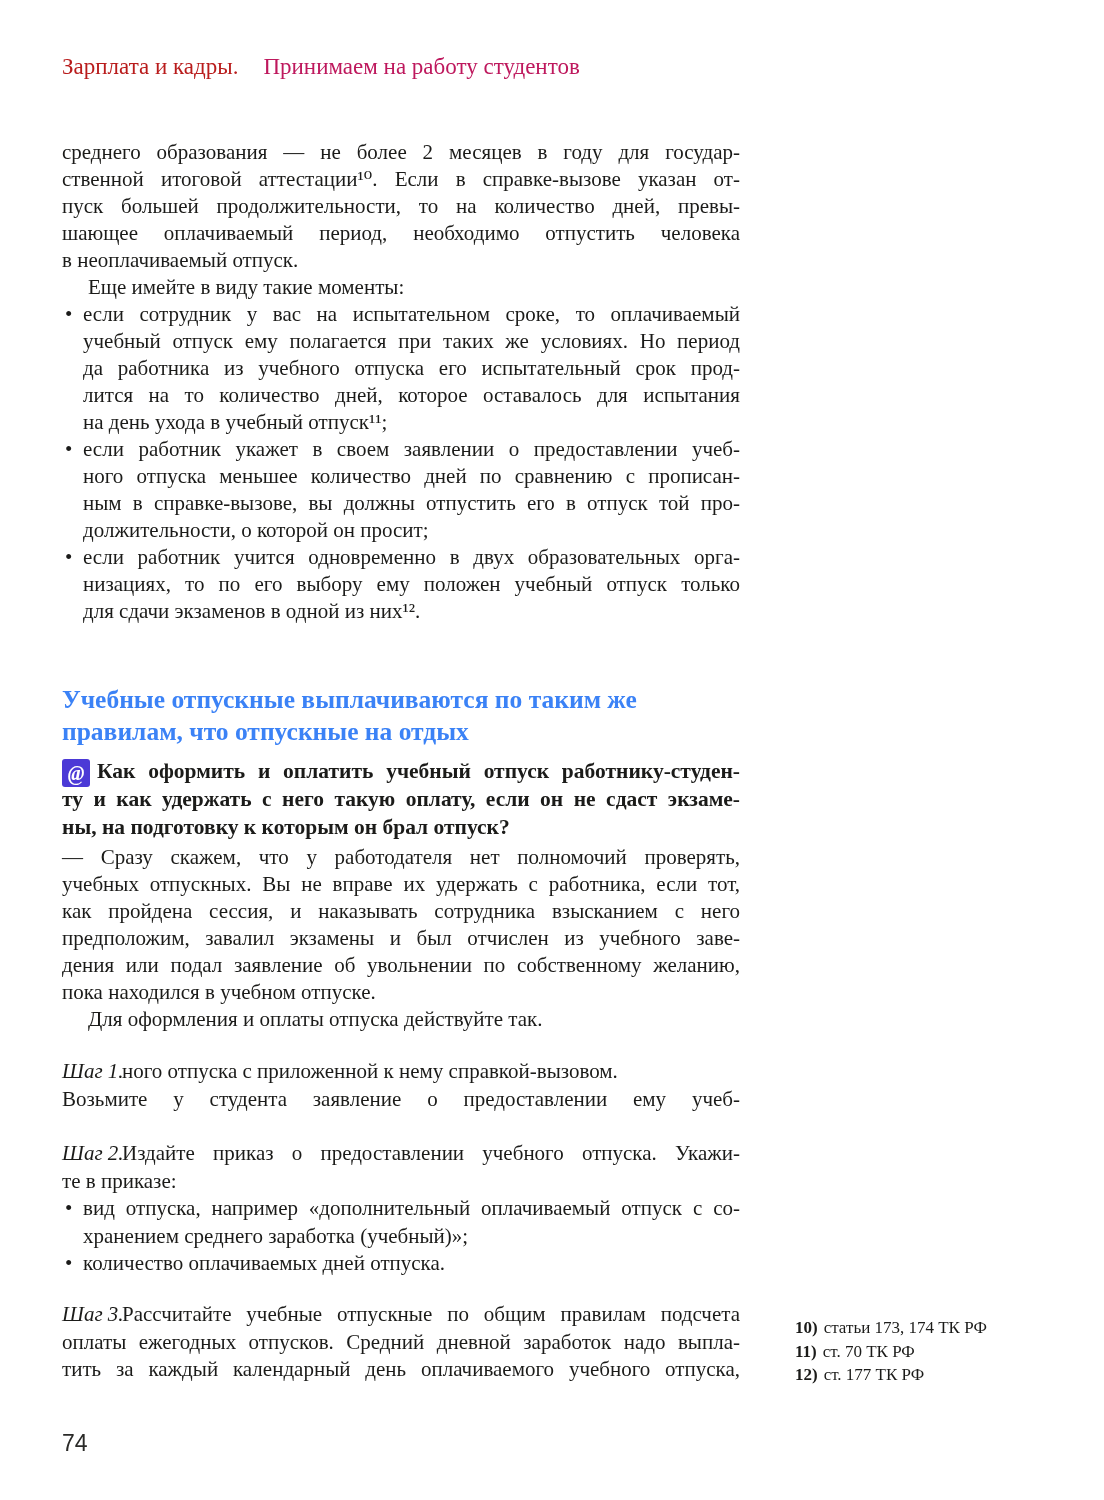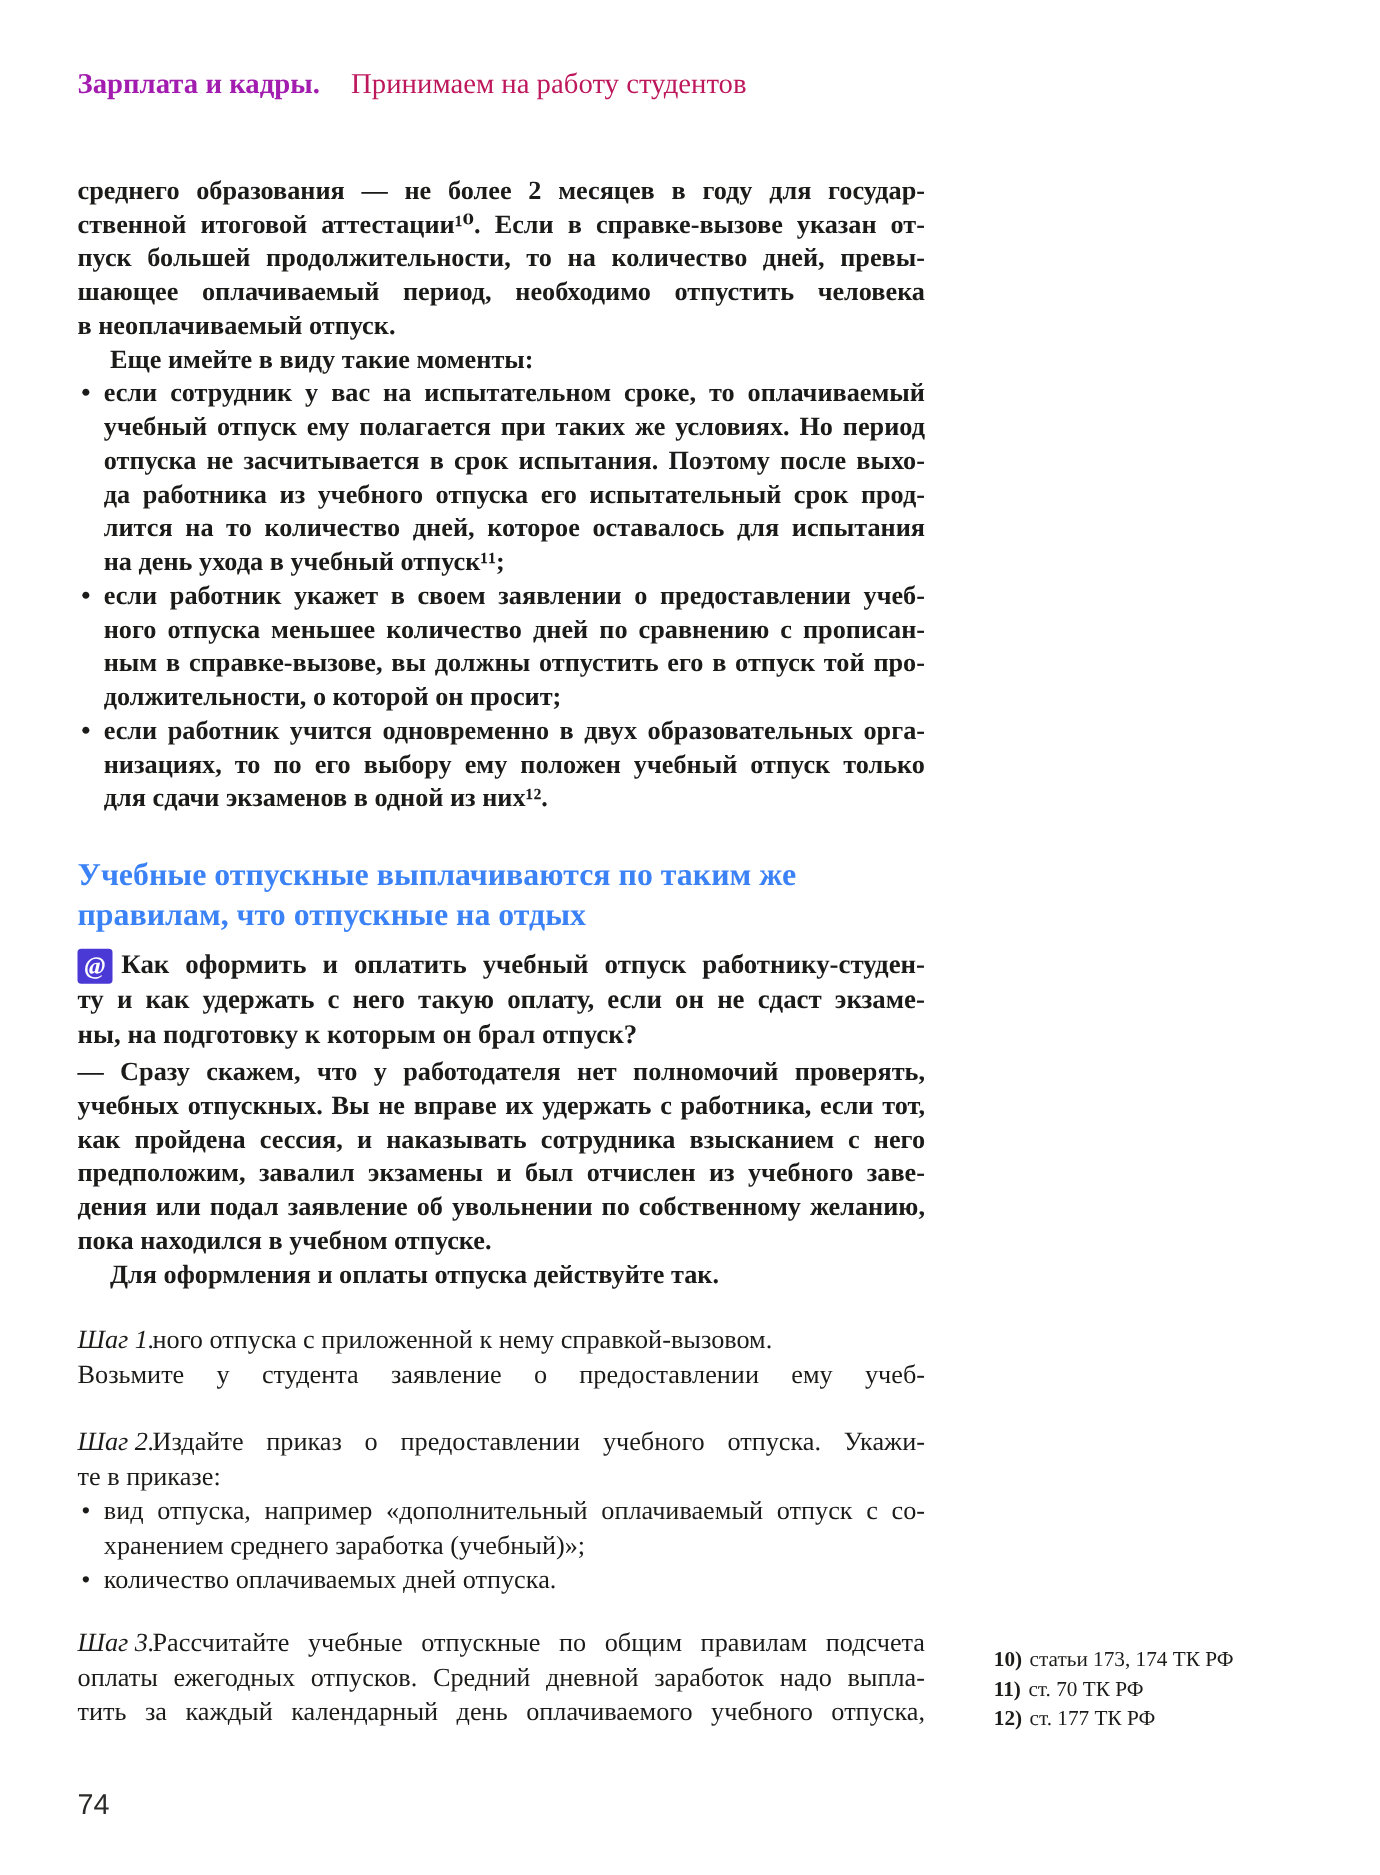--- a/index.html
+++ b/index.html
@@ -7,25 +7,25 @@
     position:relative;
     width:1104px;height:1500px;
     font-family:"Liberation Serif","DejaVu Serif",serif;
     color:#1b1b19;
     overflow:hidden;
   }
   .abs{position:absolute;}
 
   
   #header{left:62px;top:53px;font-size:23px;line-height:28px;white-space:nowrap;}
-  .brand{font-weight:bold;color:#a21caf;text-align:right;}
+  .brand{font-weight:normal;color:#b91c1c;text-align:right;}
   .subtitle{color:#be185d;margin-left:25px;}
 
   
-  .txt{font-size:21px;line-height:27px;font-weight:bold;}
+  .txt{font-size:21px;line-height:27px;}
   .tl{text-align:justify;text-align-last:justify;}
   .tl.last{text-align-last:left;}
   .no-justify .tl{text-align:left;text-align-last:left;}
   .justify-all .tl.last{text-align-last:justify;}
 
   #intro{left:62px;top:139px;width:678px;}
   .note-line{margin:0;text-indent:26px;}
 
   ul.blist{list-style:none;margin:0;padding:0;}
   ul.blist>li{position:relative;padding-left:21px;}
@@ -76,21 +76,20 @@
       <div class="tl">пуск большей продолжительности, то на количество дней, превы-</div>
       <div class="tl">шающее оплачиваемый период, необходимо отпустить человека</div>
       <div class="tl last">в неоплачиваемый отпуск.</div>
     </div>
   <p class="note-line">Еще имейте в виду такие моменты:</p>
   <ul class="blist">
     <li>
       <div>
           <div class="tl">если сотрудник у вас на испытательном сроке, то оплачиваемый</div>
           <div class="tl">учебный отпуск ему полагается при таких же условиях. Но период</div>
-          <div class="tl">отпуска не засчитывается в срок испытания. Поэтому после выхо-</div>
           <div class="tl">да работника из учебного отпуска его испытательный срок прод-</div>
           <div class="tl">лится на то количество дней, которое оставалось для испытания</div>
           <div class="tl last">на день ухода в учебный отпуск¹¹;</div>
         </div>
     </li>
     <li>
       <div>
           <div class="tl">если работник укажет в своем заявлении о предоставлении учеб-</div>
           <div class="tl">ного отпуска меньшее количество дней по сравнению с прописан-</div>
           <div class="tl">ным в справке-вызове, вы должны отпустить его в отпуск той про-</div>

